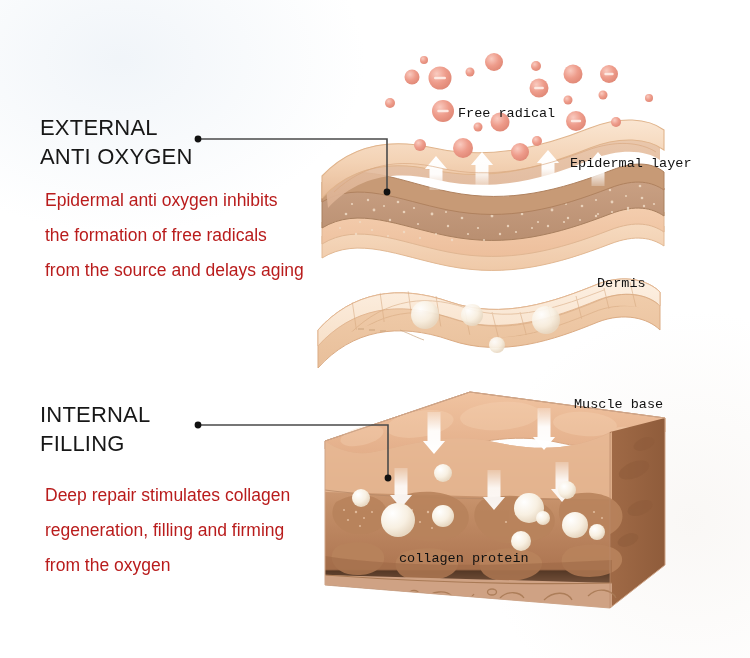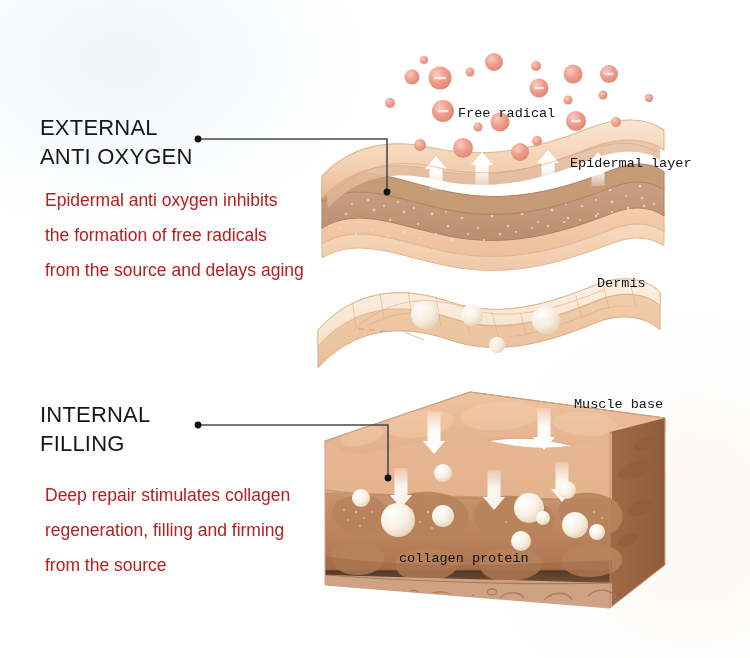--- a/index.html
+++ b/index.html
@@ -444,21 +444,21 @@
   <div class="headline" style="left:40px; top:113px;">EXTERNAL
 ANTI OXYGEN</div>
   <div class="bodytext" style="left:45px; top:183px;">Epidermal anti oxygen inhibits
 the formation of free radicals
 from the source and delays aging</div>
 
   <div class="headline" style="left:40px; top:400px;">INTERNAL
 FILLING</div>
   <div class="bodytext" style="left:45px; top:478px;">Deep repair stimulates collagen
 regeneration, filling and firming
-from the source</div>
+from the oxygen</div>
 
   <div class="lbl" style="left: 458px; top: 106px;">Free radical</div>
   <div class="lbl" style="left: 570px; top: 156px;">Epidermal layer</div>
   <div class="lbl" style="left: 597px; top: 276px;">Dermis</div>
   <div class="lbl" style="left: 566px; top: 397px; margin-left: 8px;">Muscle base</div>
   <div class="lbl" style="left: 399px; top: 551px; text-align: right;">collagen protein</div>
 
 </div>
 
 </body></html>

